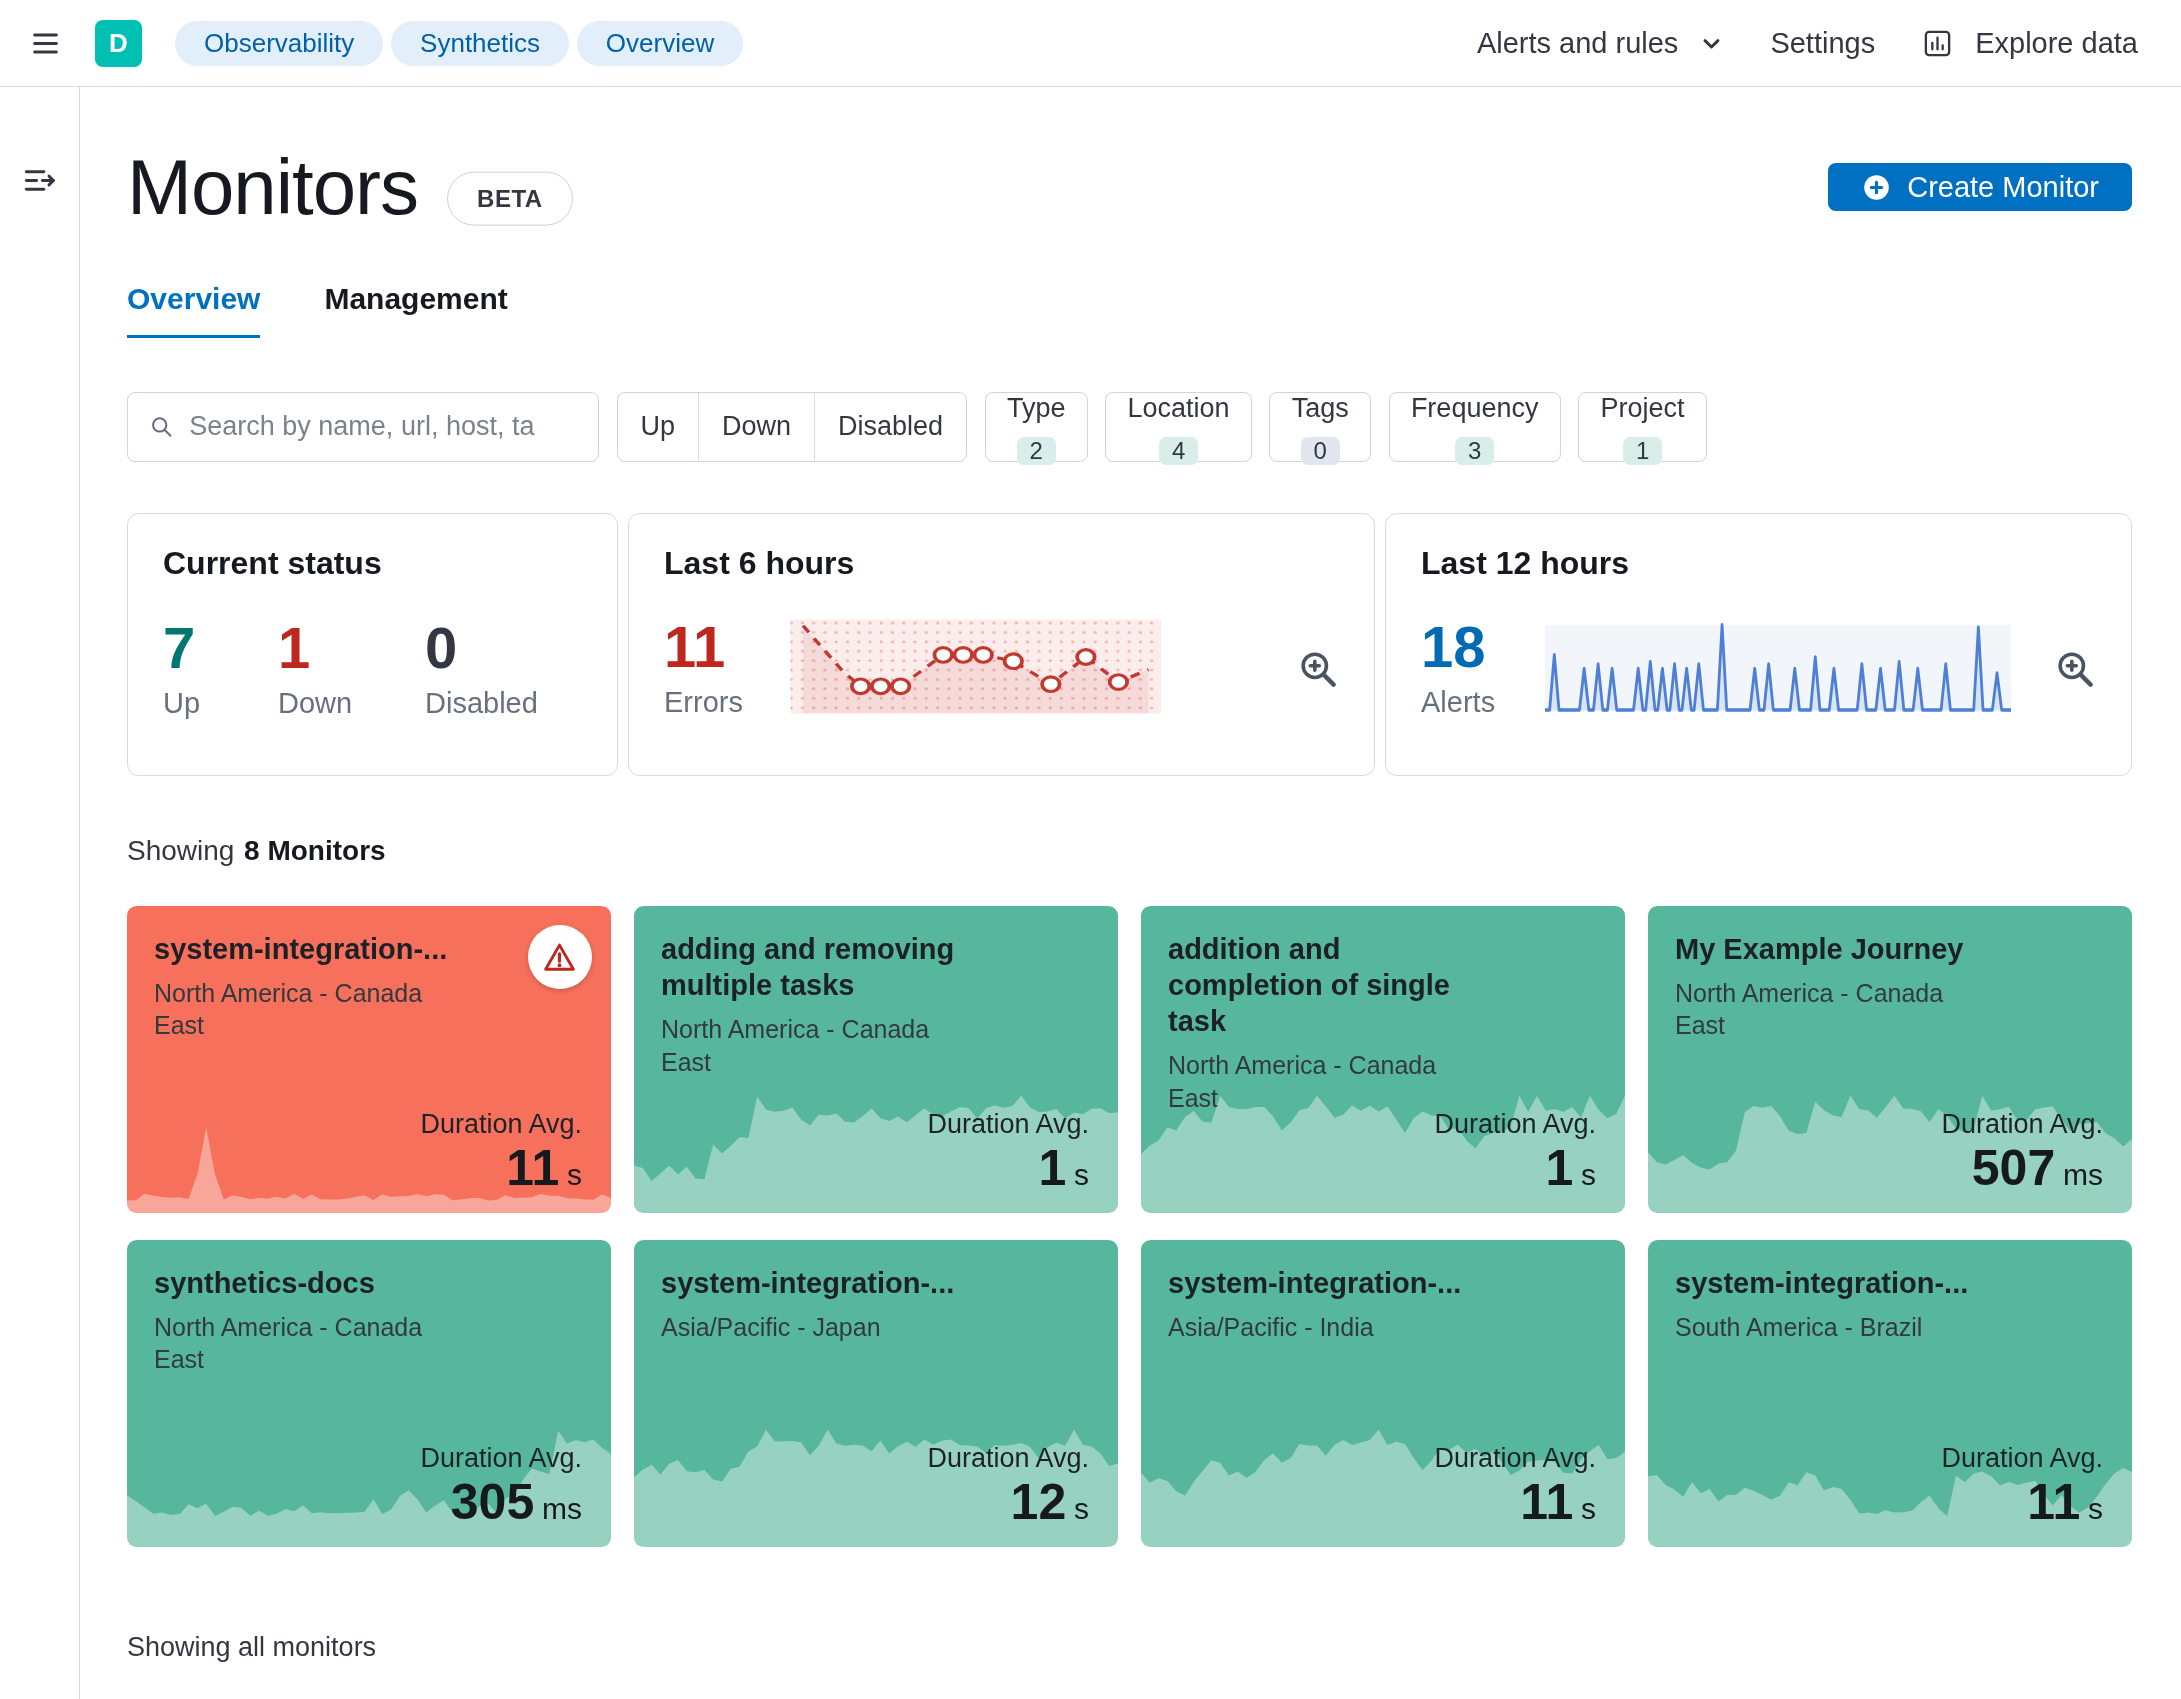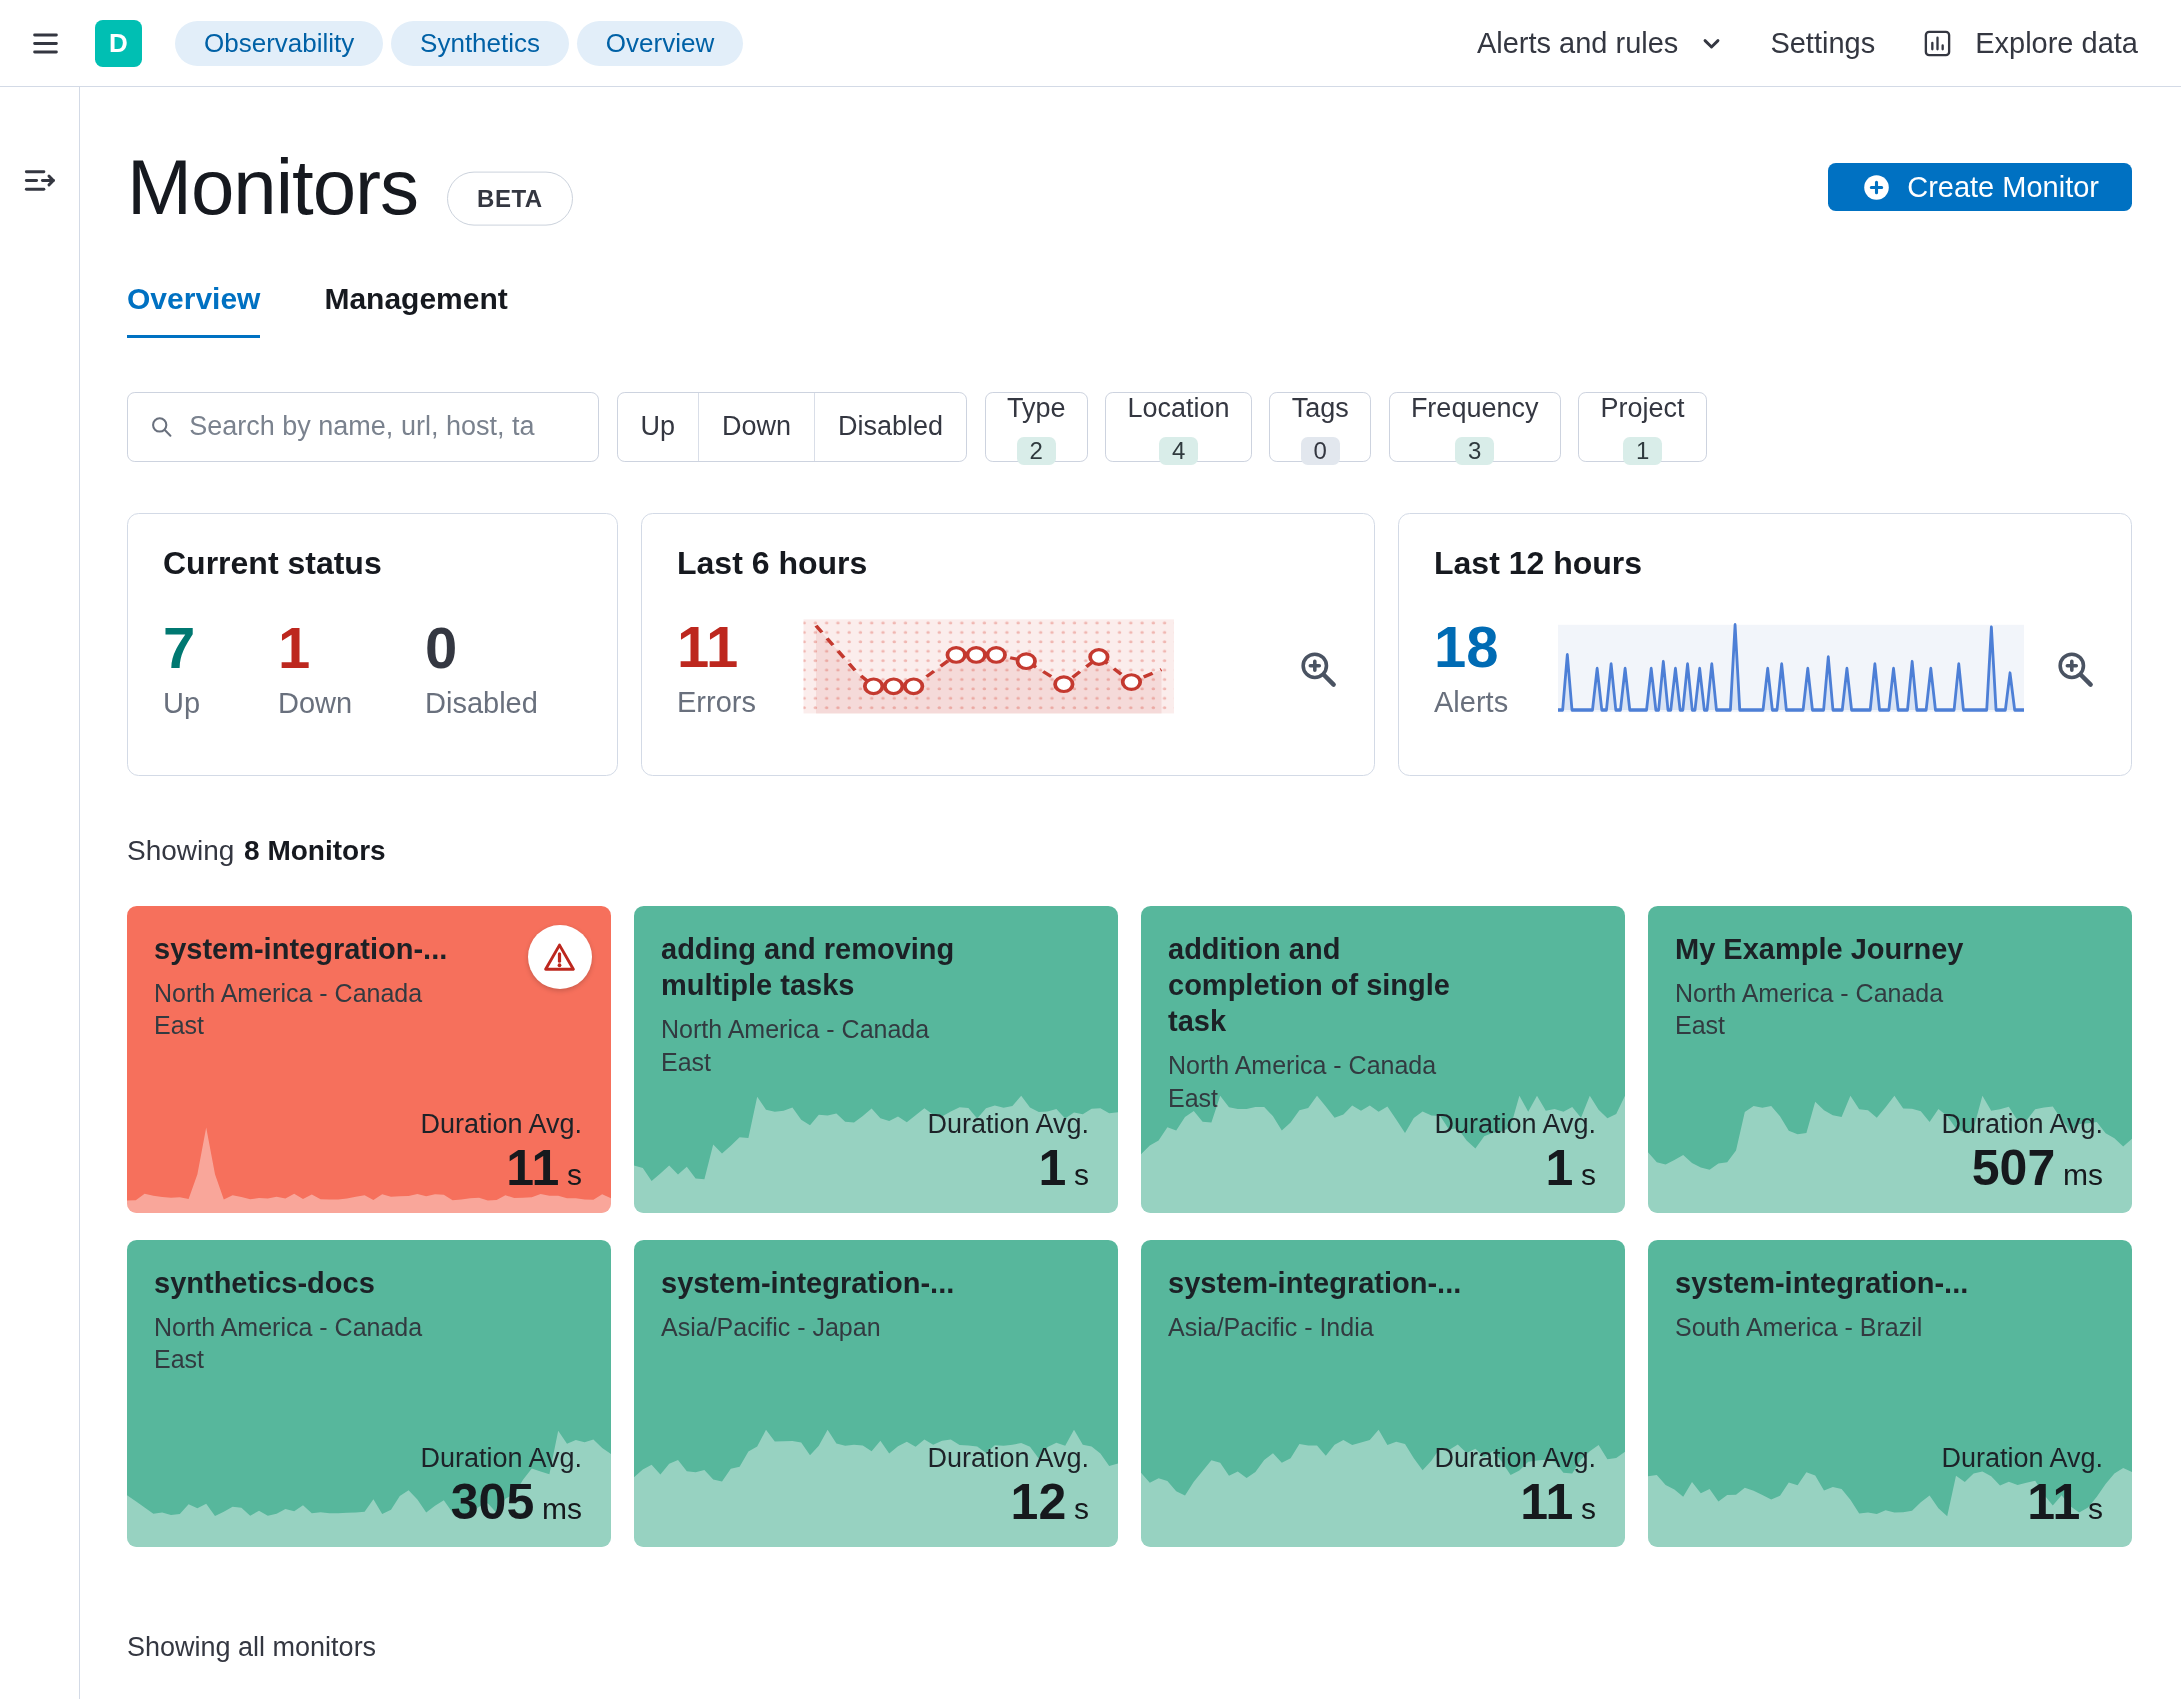--- a/index.html
+++ b/index.html
@@ -105,21 +105,21 @@
   }
   .dropdown .chev { color: #69707D; }
   .count-badge {
     min-width: 39px; height: 39px; padding: 0 9.7px; border-radius: 6.8px;
     background: #D9EDE9; font-size: 24px; font-weight: 500; color: #2F3A3E;
     display: flex; align-items: center; justify-content: center;
   }
   .count-badge.zero { background: #E2E7EE; color: #343741; }
 
   
-  .stats { display: flex; gap: 23px; margin-top: 51px; justify-content: space-between; }
+  .stats { display: flex; gap: 10px; margin-top: 51px; justify-content: space-between; }
   .stat-card { border: 1px solid #D3DAE6; border-radius: 11.6px; background: #fff; padding: 31px 35px; height: 263px; }
   .stat-card.status { width: 491px; flex-shrink: 0; }
   .stat-card.hours6, .stat-card.hours12 { flex: 1; }
   .stat-title { font-size: 32px; font-weight: 700; color: #16191F; }
   .cs-items { display: flex; margin-top: 37px; }
   .cs-item { width: 115px; }
   .cs-item:nth-child(2) { width: 147px; }
   .cs-value { font-size: 58px; font-weight: 600; line-height: 1; }
   .num-up { color: #007871; }
   .num-down { color: #BD271E; }

